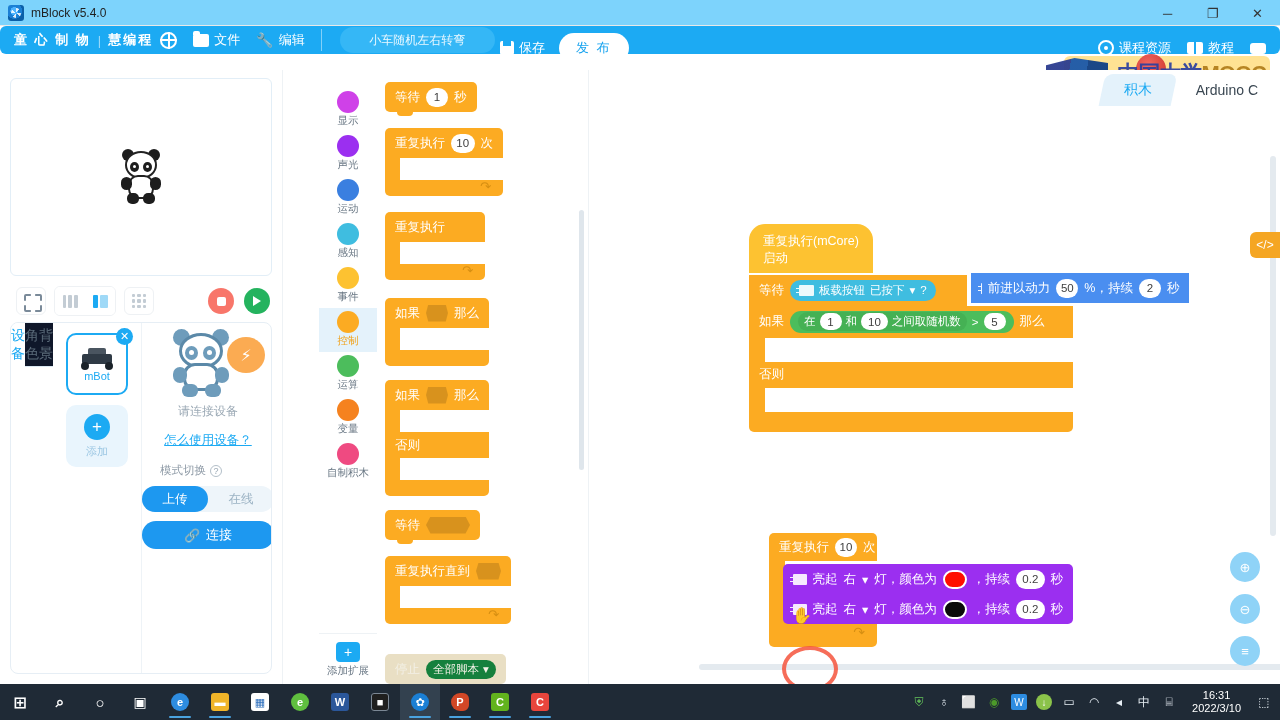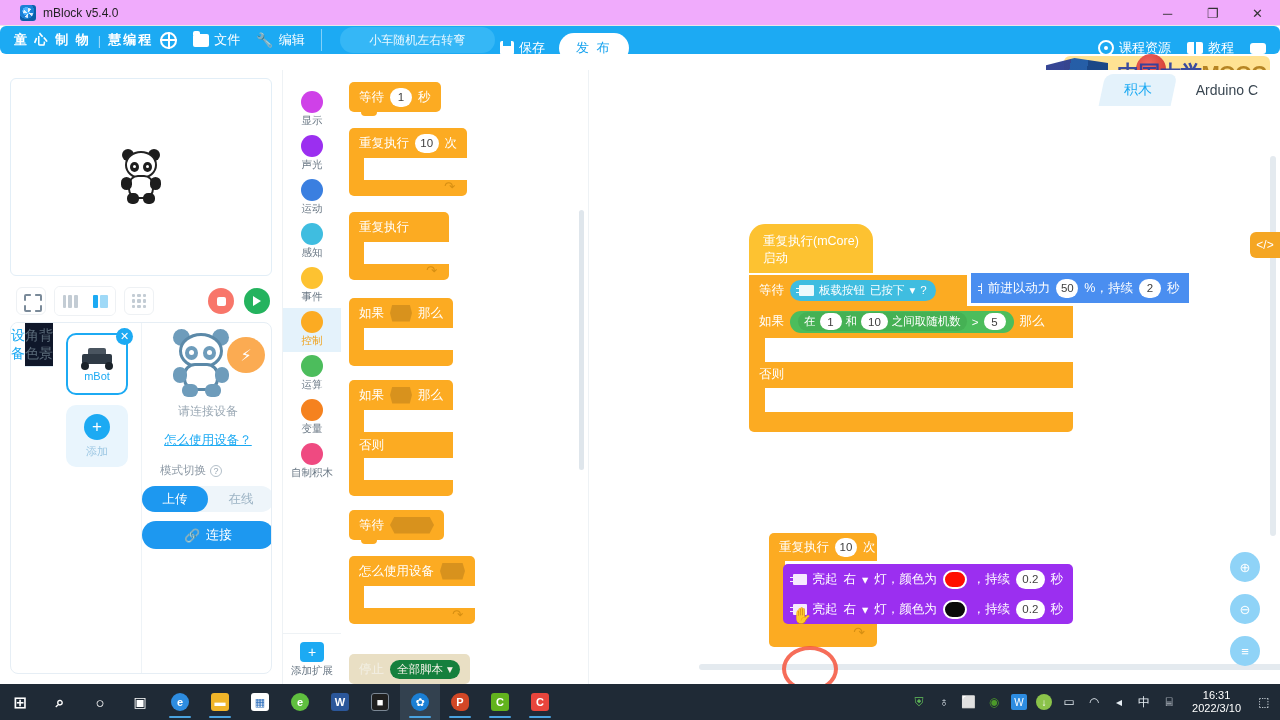--- a/index.html
+++ b/index.html
@@ -4,22 +4,22 @@
 <style>
   * { box-sizing: border-box; margin: 0; padding: 0; }
   body {
     width: 1280px; height: 720px; overflow: hidden;
     font-family: "Liberation Sans", "DejaVu Sans", sans-serif;
     background: #fff; position: relative;
   }
 
   
   #titlebar {
-    height: 26px; background: #f0abfc; display: flex; align-items: center;
-    border-bottom: 1px solid #e8e8e8; position: relative; padding-left: 12px;
+    height: 26px; background: #7dd3fc; display: flex; align-items: center;
+    border-bottom: 1px solid #e8e8e8; position: relative;
   }
   #titlebar .app-icon {
     width: 16px; height: 16px; margin-left: 8px; margin-right: 7px;
     border-radius: 3px; position: relative; flex: 0 0 auto;
     background: radial-gradient(circle at 40% 38%, #4db3ff 0 28%, #1b7fd4 30% 55%, #0a5fa8 57% 100%);
   }
   #titlebar .app-icon::after{
     content:""; position:absolute; left:3px; top:3px; width:10px; height:10px;
     border-radius:50%; background:
       conic-gradient(#ffffff 0 12%, transparent 12% 25%, #ffffff 25% 37%, transparent 37% 50%,
@@ -183,21 +183,21 @@
   .modeline{font-size:11.5px;color:#8e9aa6;margin-top:14px;align-self:flex-start;margin-left:18px;display:flex;gap:4px;align-items:center;}
   .qm{width:12px;height:12px;border-radius:50%;border:1px solid #b3bfc9;font-size:9px;display:flex;align-items:center;justify-content:center;color:#9aa8b4;}
   .seg{margin-top:8px;width:132px;height:26px;border-radius:13px;background:#eef5fa;display:flex;align-items:center;}
   .seg div{flex:1;height:26px;border-radius:13px;display:flex;align-items:center;justify-content:center;font-size:12.5px;color:#9cb3c4;}
   .seg div.on{background:#1d98f0;color:#fff;}
   .btn-connect{margin-top:9px;width:132px;height:28px;border-radius:14px;background:#1d98f0;color:#fff;font-size:13px;
                display:flex;align-items:center;justify-content:center;gap:6px;}
 
   
   #mid{ width: 306px; background:#fff; display:flex; border-left:1px solid #eef2f5; }
-  #cats{ width:58px; padding-top:18px; display:flex;flex-direction:column; align-items:center; }
+  #cats{ width:58px; padding-top:18px; display:flex;flex-direction:column; align-items:center;margin-left:36px; }
   .cat{ width:58px; padding: 3px 0 4px 0; display:flex;flex-direction:column;align-items:center;gap:1px; }
   .cat.sel{ background:#e4f2fb; }
   .cat .dot{ width:22px;height:22px;border-radius:50%;}
   .cat .lb{ font-size:10.5px; color:#6a7885; }
   .cat.sel .lb{ color:#f0a21c; }
   #ext{ margin-top:auto; margin-bottom:6px; padding-top:8px; border-top:1px solid #eef2f5; width:58px;
         display:flex;flex-direction:column;align-items:center;gap:2px;}
   #ext .box{width:24px;height:20px;background:#1caaf3;border-radius:4px;color:#fff;font-size:14px;
             display:flex;align-items:center;justify-content:center;position:relative;}
   #ext .box::after{content:"";position:absolute;left:4px;bottom:-4px;border:4px solid transparent;border-top-color:#1caaf3;}
@@ -554,21 +554,21 @@
         
         <div class="blk orange" style="margin-top:14px">
           <span>等待</span>
           <span class="hexs"></span>
           <span class="notch"></span>
         </div>
 
         
         <div class="cblock" style="margin-top:16px; width:126px;">
           <div class="blk orange top" style="width:126px">
-            <span>怎么使用设备</span>
+            <span>重复执行直到</span>
             <span class="hexs" style="width:34px"></span>
           </div>
           <div style="display:flex">
             <div class="leftbar" style="height:22px"></div>
           </div>
           <div class="bottom" style="width:126px">
             <span class="loop">↷</span>
           </div>
         </div>
 

